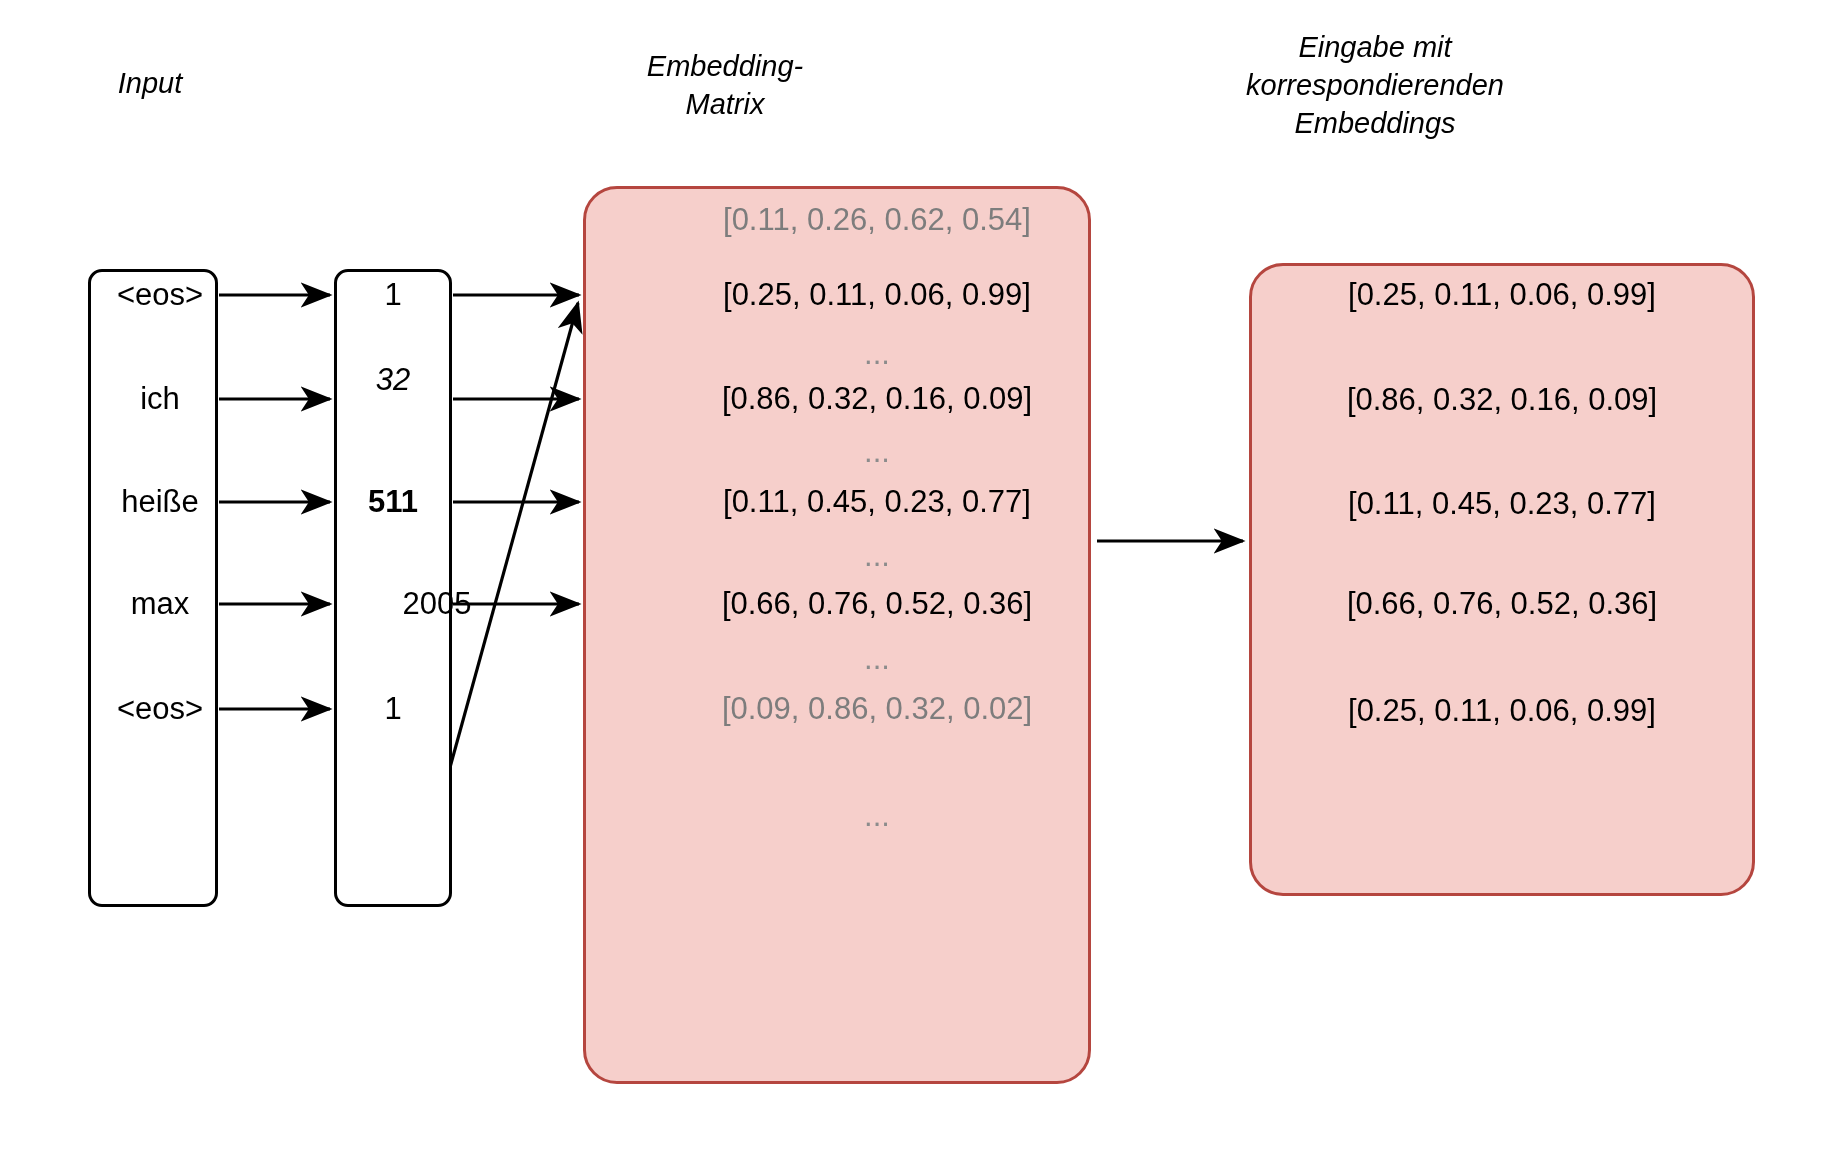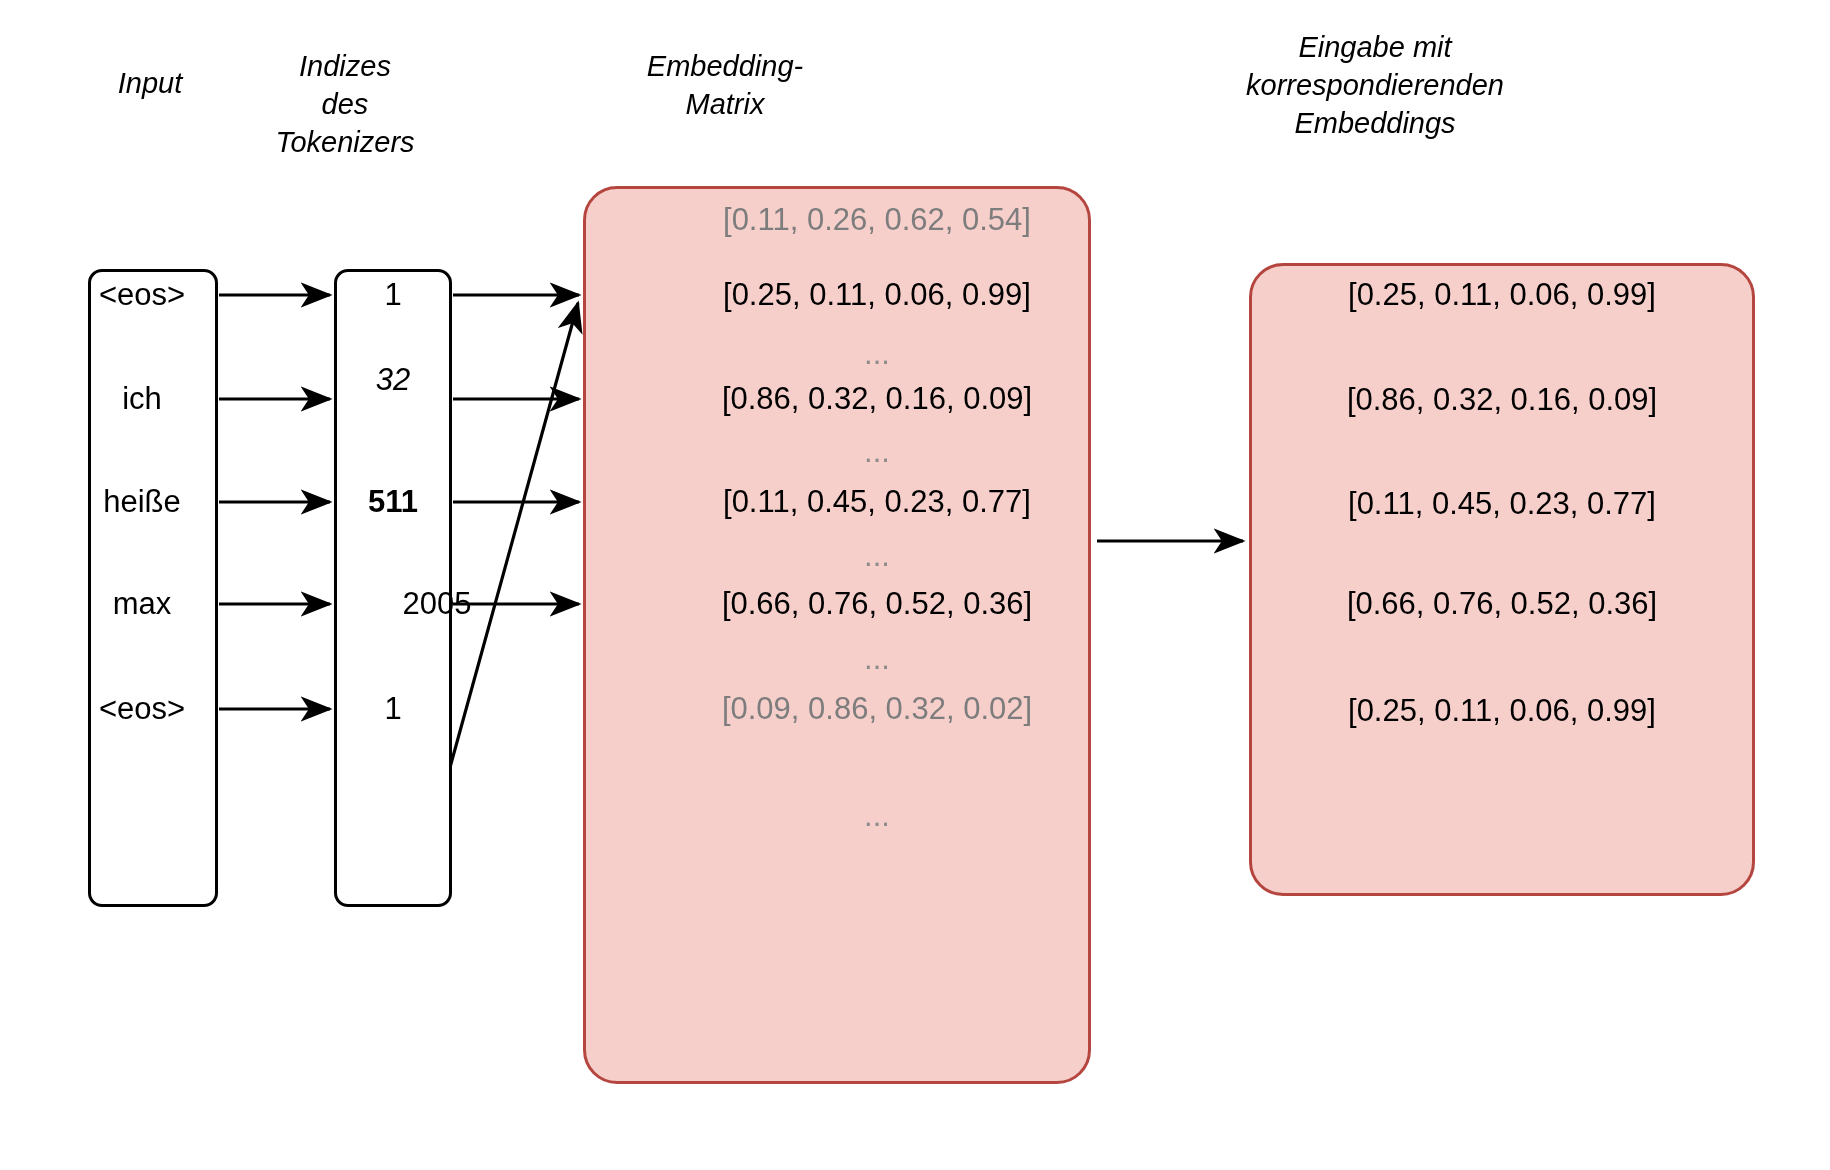--- a/index.html
+++ b/index.html
@@ -80,21 +80,21 @@
   .cell.dim { color: #7d7d7d; }
   .ellipsis {
     position: absolute;
     font-size: 31px;
     line-height: 34px;
     color: #8c8c8c;
     text-align: center;
     transform: translateY(-50%);
   }
 
-  .token-cell  { left: 88px;  width: 108px; }
+  .token-cell  { left: 106px;  width: 108px; }
   .index-cell  { left: 334px; width: 118px; }
   .matrix-cell { left: 583px; width: 508px; margin-left: 40px; }
   .output-cell { left: 1249px; width: 506px; }
 </style>
 </head>
 <body>
 
 <div id="stage">
 
   <svg id="wires" viewBox="0 0 1830 1170" xmlns="http://www.w3.org/2000/svg">
@@ -117,23 +117,20 @@
       <line x1="453" y1="399" x2="579" y2="399"></line>
       <line x1="453" y1="502" x2="579" y2="502"></line>
       <line x1="453" y1="604" x2="579" y2="604"></line>
       <line x1="430" y1="840" x2="578" y2="303"></line>
     </g>
 
     <line x1="1097" y1="541" x2="1243" y2="541" stroke="#000" stroke-width="3.2" fill="none" marker-end="url(#ah)"></line>
   </svg>
 
   <div class="col-title" id="title-input">Input</div>
-  <div class="col-title" id="title-indices">Indizes
-des
-Tokenizers</div>
   <div class="col-title" id="title-matrix">Embedding-
 Matrix</div>
   <div class="col-title" id="title-output">Eingabe mit
 korrespondierenden
 Embeddings</div>
 
   <div class="plain-box" id="box-input"></div>
   <div class="plain-box" id="box-indices"></div>
   <div class="pink-box" id="box-matrix"></div>
   <div class="pink-box" id="box-output"></div>

